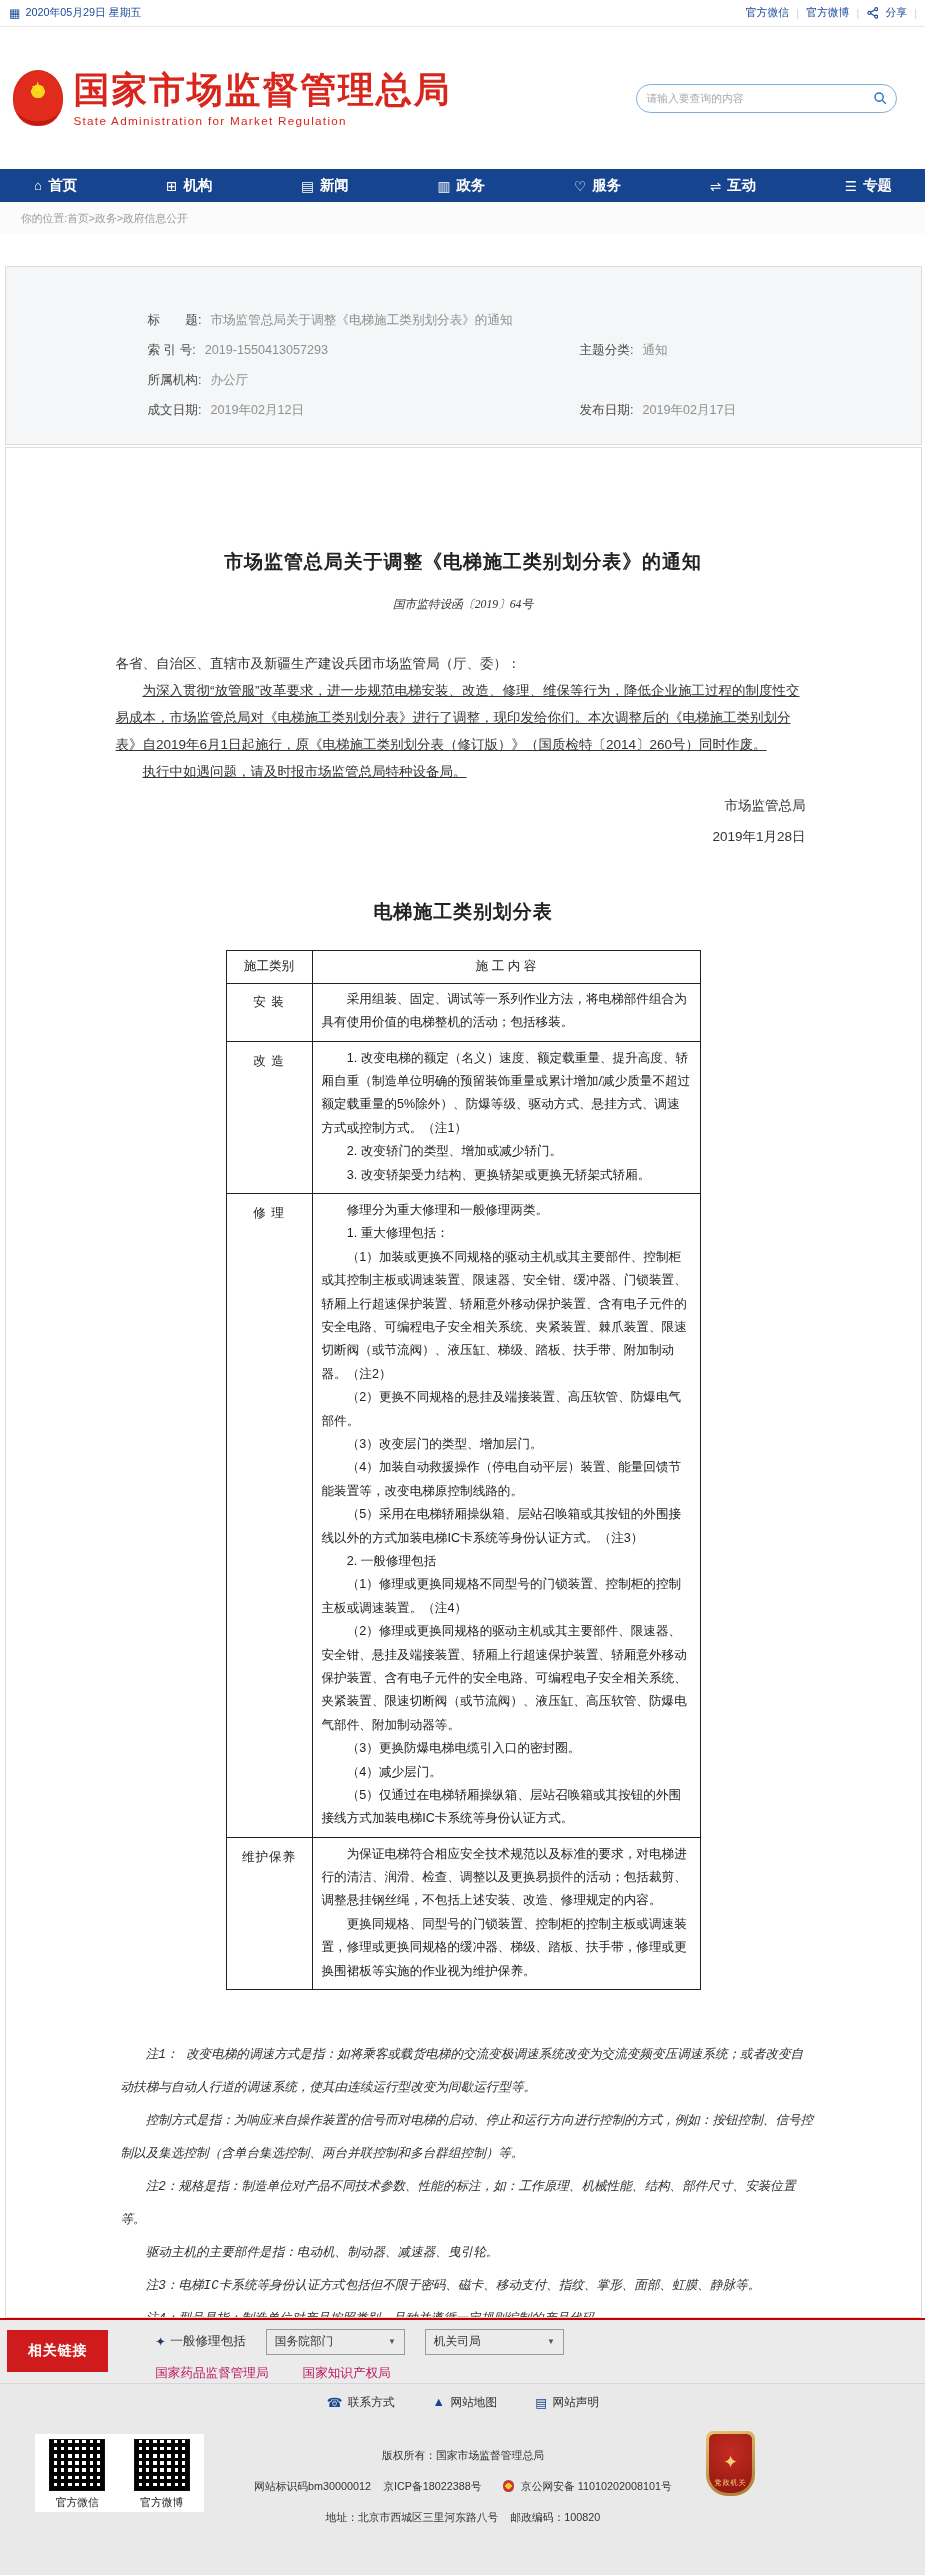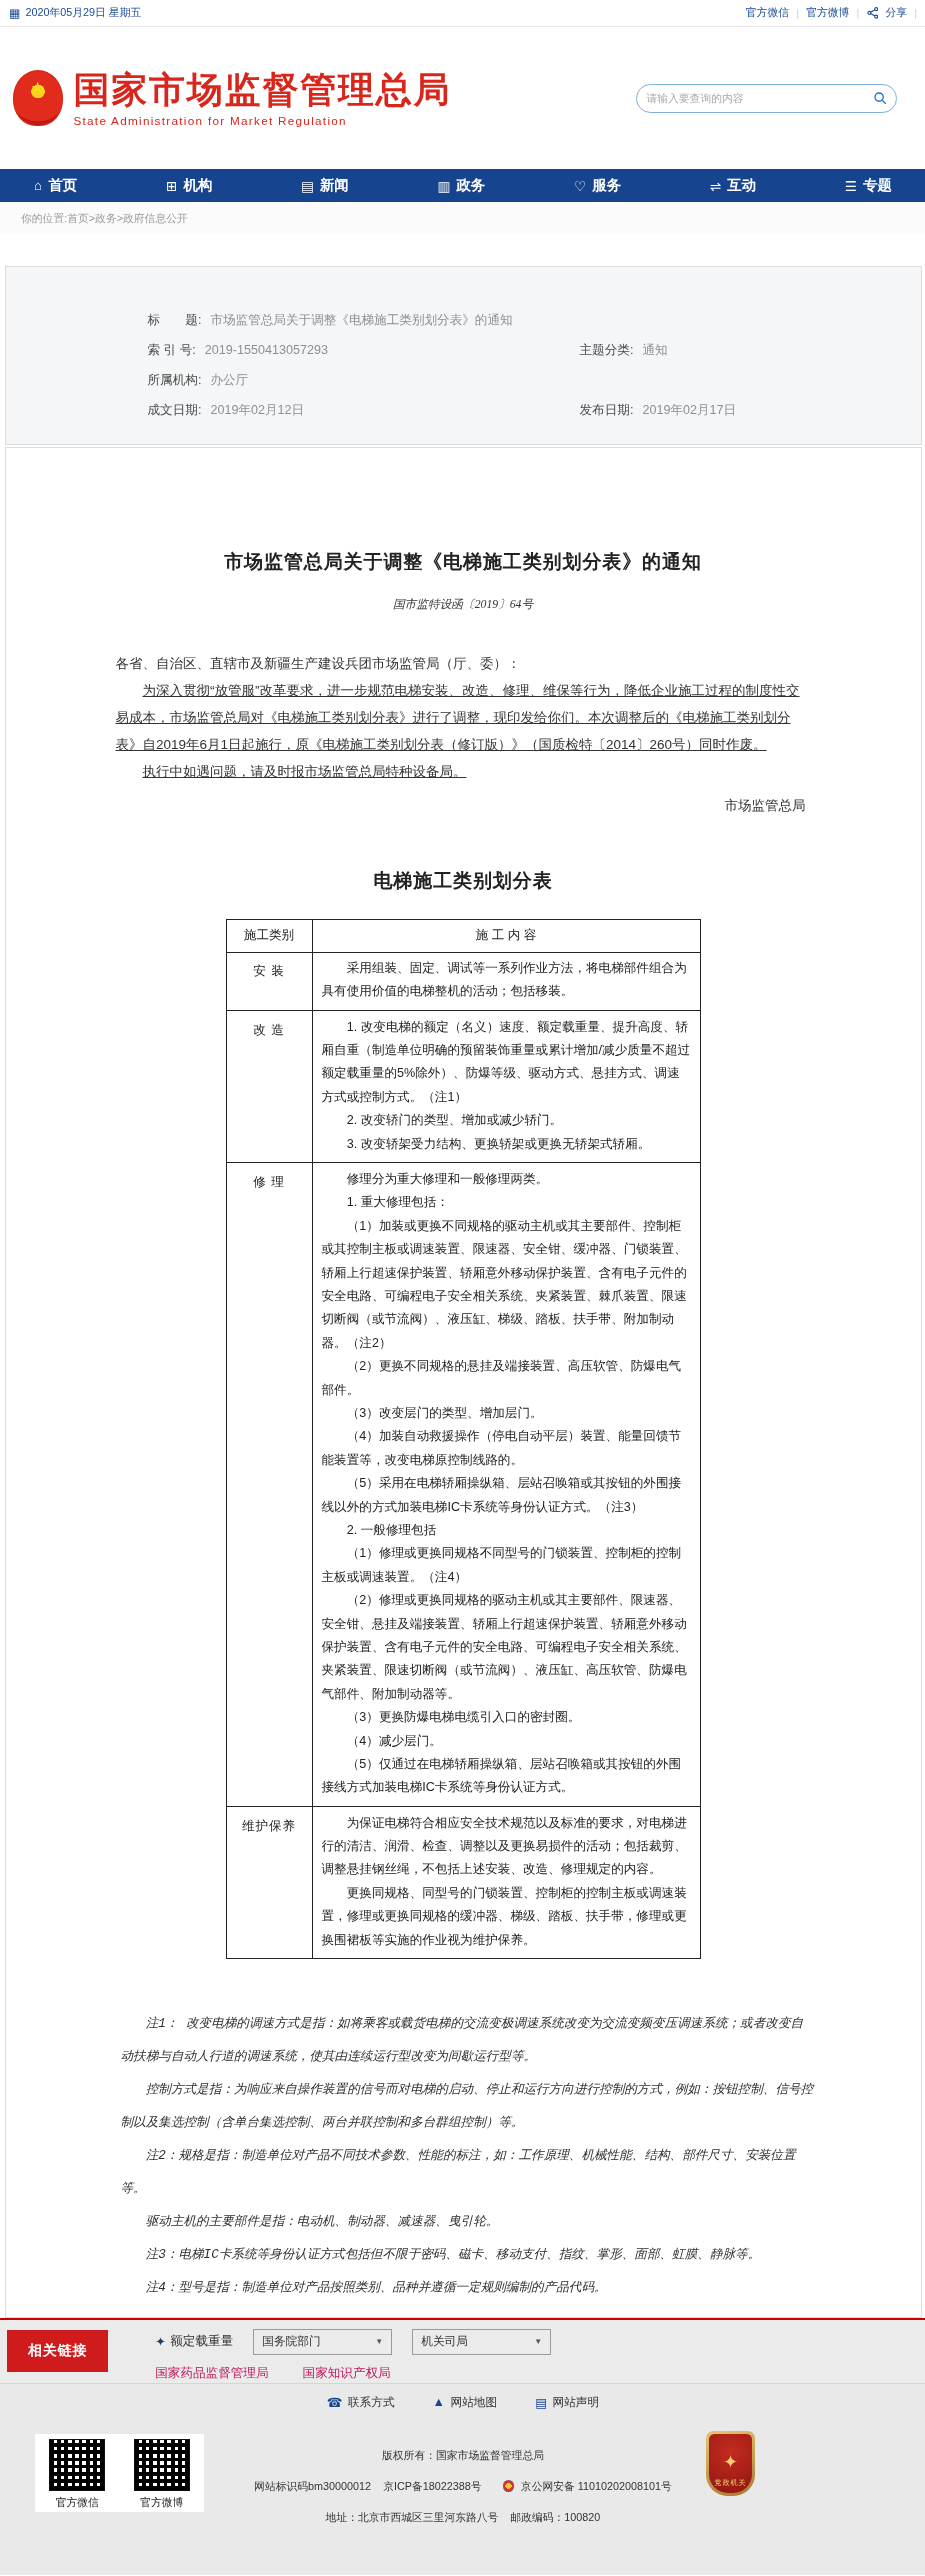--- a/index.html
+++ b/index.html
@@ -221,20 +221,21 @@
 
   <div class="art-body">
     <p>各省、自治区、直辖市及新疆生产建设兵团市场监管局（厅、委）：</p>
     <div>
         <p class="indent">为深入贯彻“放管服”改革要求，进一步规范电梯安装、改造、修理、维保等行为，降低企业施工过程的制度性交易成本，市场监管总局对《电梯施工类别划分表》进行了调整，现印发给你们。本次调整后的《电梯施工类别划分表》自2019年6月1日起施行，原《电梯施工类别划分表（修订版）》（国质检特〔2014〕260号）同时作废。</p>
         <p class="indent">执行中如遇问题，请及时报市场监管总局特种设备局。</p>
       </div>
   </div>
   <div class="art-sign">
     <div>市场监管总局</div>
+    <div>2019年1月28日</div>
   </div>
 
   <h2 class="table-title">电梯施工类别划分表</h2>
 
   <table class="cls">
     <colgroup>
         <col class="c1">
         <col>
       </colgroup>
     <tbody>
@@ -295,21 +296,21 @@
 </div>
 
 <div class="redline"></div>
 
 <div class="related">
   <div class="rel-badge">相关链接</div>
   <div class="rel-main">
     <div class="rel-row1">
       <a class="rel-gov" href="#">
         <span class="gov-glyph">✦</span>
-        <span>额定载重量</span>
+        <span>一般修理包括</span>
       </a>
       <div class="rel-select">
         <span>国务院部门</span>
         <span class="caret">▼</span>
       </div>
       <div class="rel-select">
         <span>机关司局</span>
         <span class="caret">▼</span>
       </div>
     </div>

